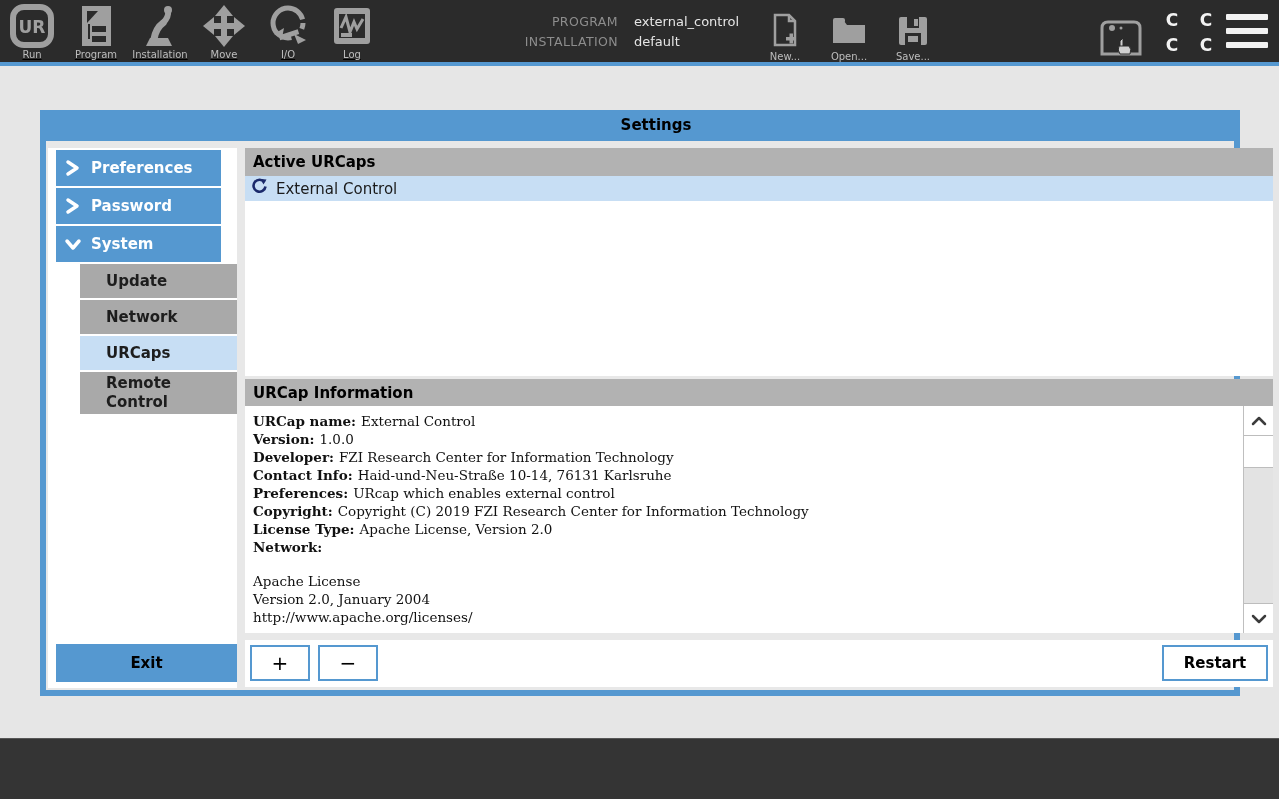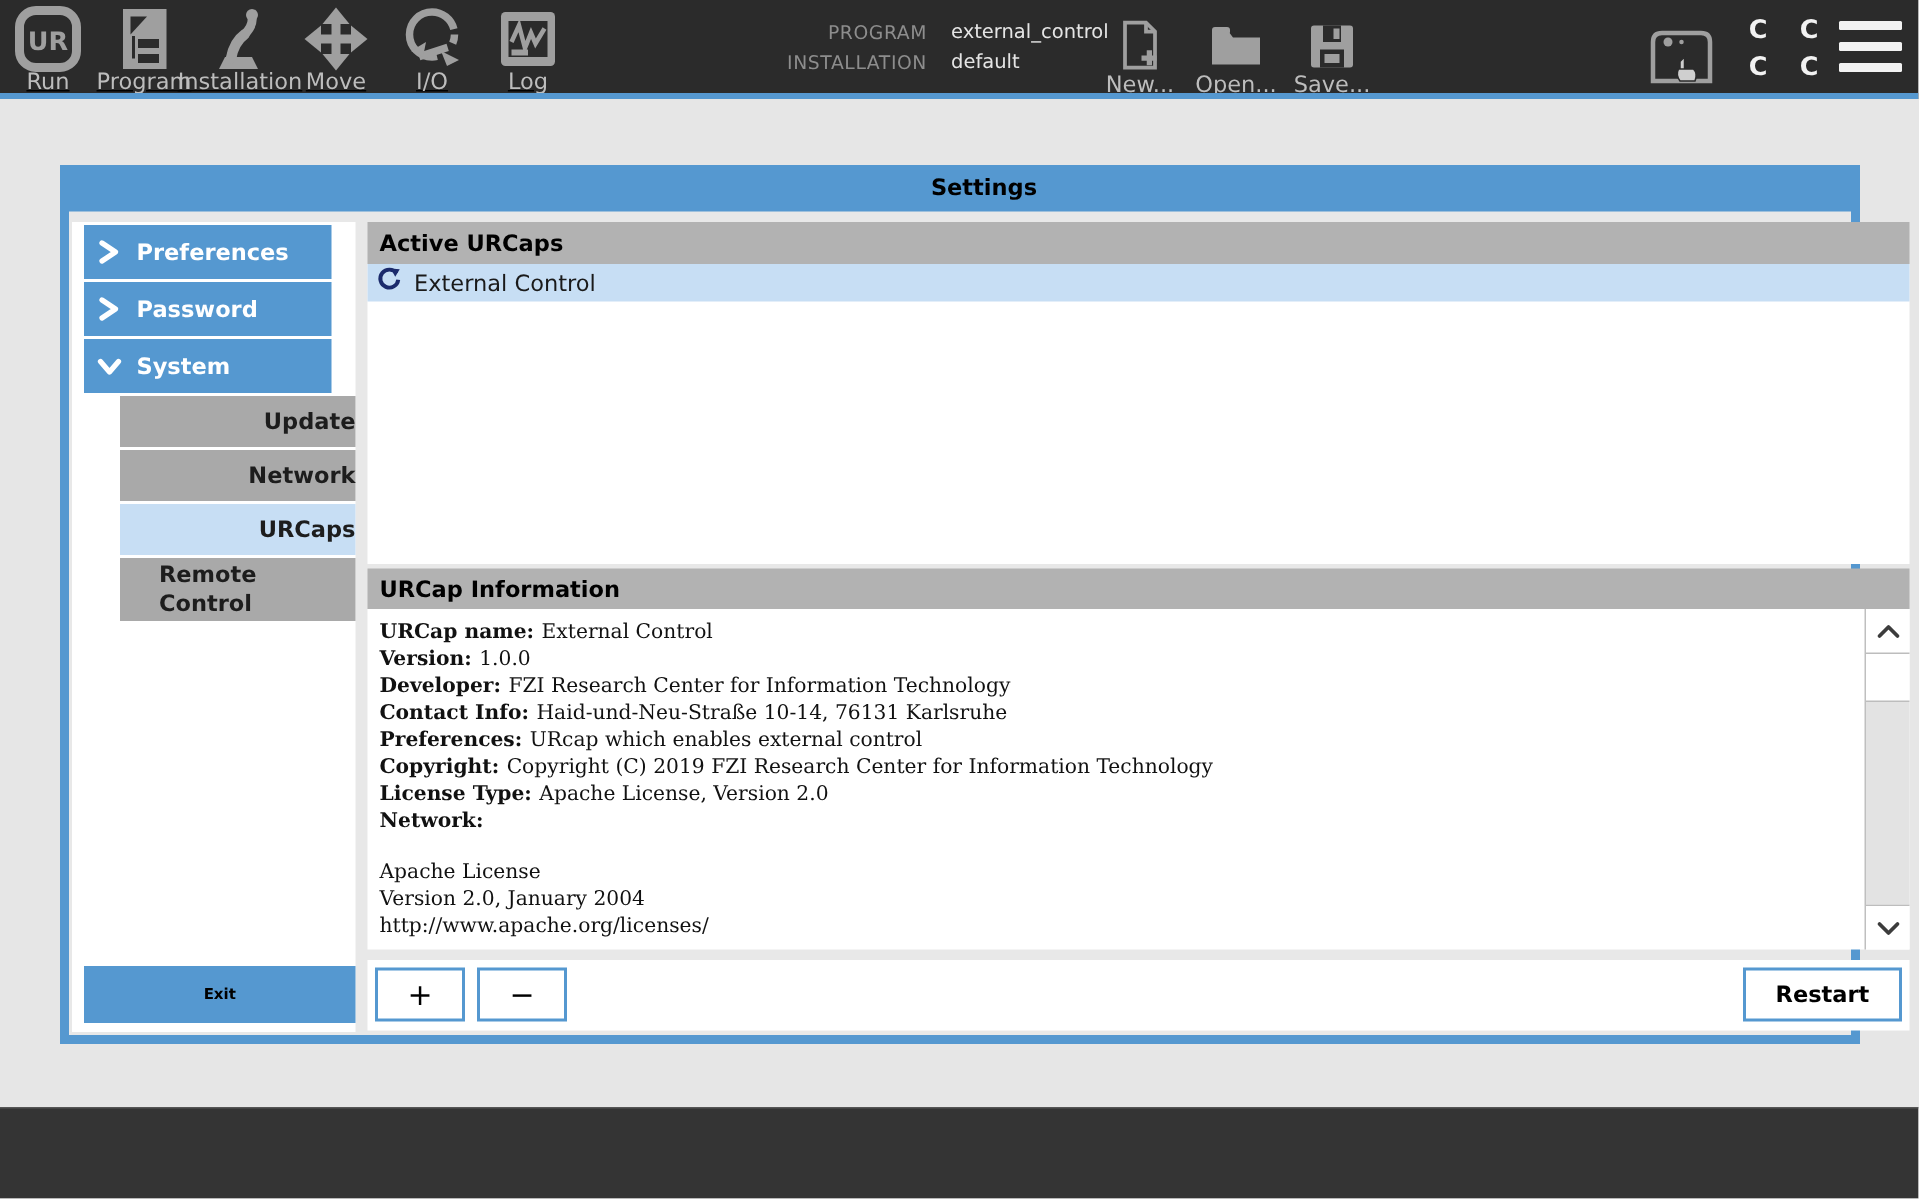--- a/index.html
+++ b/index.html
@@ -5,47 +5,47 @@
   * { margin:0; padding:0; box-sizing:border-box; }
   body { background:#e6e6e6; font-family:"DejaVu Sans", sans-serif; }
   .screen { position:relative; width:1279px; height:799px; background:#e6e6e6; overflow:hidden; }
 
   
   .topbar { position:absolute; left:0; top:0; width:1279px; height:66px; background:#2b2b2b; }
   .topbar .blueline { position:absolute; left:0; bottom:0; width:100%; height:4px; background:#5598d0; }
   .tabs { position:absolute; left:0; top:0; display:flex; }
   .tab { width:64px; height:62px; display:flex; flex-direction:column; align-items:center; justify-content:flex-end; padding-bottom:2px; cursor:pointer;text-decoration:underline; }
   .tab .ticon { height:46px; display:flex; align-items:center; justify-content:center; }
-  .tab .tlabel, .fa .tlabel { font-size:15px; color:#bdbdbd; line-height:11px; }
+  .tab .tlabel, .fa .tlabel { font-size:10px; color:#bdbdbd; line-height:11px; }
   .proginfo { position:absolute; left:448px; top:12px; }
   .proginfo .row { display:flex; line-height:20px; }
   .proginfo .plabel { width:170px; text-align:right; font-size:12.5px; color:#8d8d8d; letter-spacing:.4px; }
   .proginfo .pvalue { margin-left:16px; font-size:13px; color:#e5e5e5; }
-  .fileactions { position:absolute; left:728px; top:6px; display:flex; }
+  .fileactions { position:absolute; left:753px; top:6px; display:flex; }
   .fa { width:64px; height:56px; display:flex; flex-direction:column; align-items:center; justify-content:flex-end; cursor:pointer; }
   .fa .ticon { height:40px; display:flex; align-items:center; justify-content:center; }
   .touchbtn { position:absolute; left:1096px; top:18px; width:50px; height:42px; cursor:pointer; }
   .modegrid { position:absolute; left:1160px; top:9px; display:grid; grid-template-columns:24px 24px; grid-column-gap:10px; grid-row-gap:3px; }
   .modegrid span { width:24px; height:22px; color:#f2f2f2; font-size:17px; font-weight:bold; text-align:center; line-height:22px; }
   .burger { position:absolute; left:1226px; top:14px; width:42px; cursor:pointer; }
   .burger div { width:42px; height:6px; background:#f2f2f2; border-radius:1px; margin-bottom:8px; }
 
   
   .dialog { position:absolute; left:40px; top:110px; width:1200px; height:586px; background:#5598d0; padding:31px 6px 6px 6px; }
   .dtitle { position:absolute; left:0; top:0; width:100%; height:31px; text-align:center; font-size:15px; font-weight:bold; color:#000; line-height:30px;padding-left:32px; }
   .dbody { position:relative; width:1188px; height:549px; background:#e8e8e8; }
 
   .nav { position:absolute; left:2px; top:7px; width:189px; height:540px; background:#ffffff; padding-top:2px; }
   .navitem { margin:0 16px 2px 8px; height:36px; background:#5598d0; display:flex; align-items:center; padding-left:8px; cursor:pointer; }
   .navitem .chev { width:18px; height:18px; margin-right:9px; display:flex; align-items:center; }
   .navitem .nlabel { font-size:15px; font-weight:bold; color:#ffffff; }
-  .subitem { margin:0 0 2px 32px; height:34px; background:#a9a9a9; display:flex; align-items:center; padding-left:26px; font-size:15px; font-weight:bold; color:#1d1d1d; cursor:pointer;justify-content:flex-end; }
+  .subitem { margin:0 0 2px 32px; height:34px; background:#a9a9a9; display:flex; align-items:center; padding-left:26px; font-size:15px; font-weight:bold; color:#1d1d1d; cursor:pointer; }
   .subitem.selected { background:#c7def4; }
   .subitem.tall { height:42px; line-height:19px; }
-  .exitbtn { position:absolute; left:8px; right:0; bottom:6px; height:38px; background:#5598d0; border:none; font-size:10px; font-weight:bold; color:#000; font-family:"DejaVu Sans", sans-serif; cursor:pointer; }
+  .exitbtn { position:absolute; left:8px; right:0; bottom:6px; height:38px; background:#5598d0; border:none; font-size:15px; font-weight:bold; color:#000; font-family:"DejaVu Sans", sans-serif; cursor:pointer; }
 
   .main { position:absolute; left:199px; top:7px; width:1028px; }
   .barhdr { height:28px; background:#b2b2b2; font-size:15px; font-weight:bold; color:#000; line-height:28px; padding-left:8px; }
   .barhdr.second { height:27px; margin-top:3px; }
   .list { height:200px; background:#ffffff; }
   .listrow { height:25px; display:flex; align-items:center; padding-left:6px; cursor:pointer; }
   .listrow.selected { background:#c7def4; }
   .listrow .rlabel { margin-left:8px; font-size:15px; color:#1a1a1a; }
   .info { position:relative; height:227px; background:#ffffff; }
   .infotext { position:absolute; left:0; top:0; right:31px; bottom:0; padding:6px 8px; font-family:"DejaVu Serif", serif; font-size:13.5px; line-height:18px; color:#111; overflow:hidden; }

